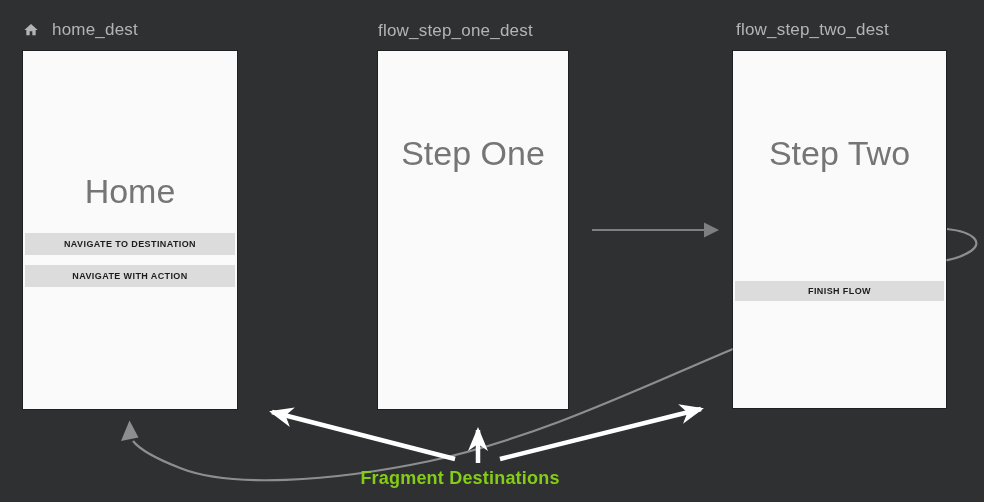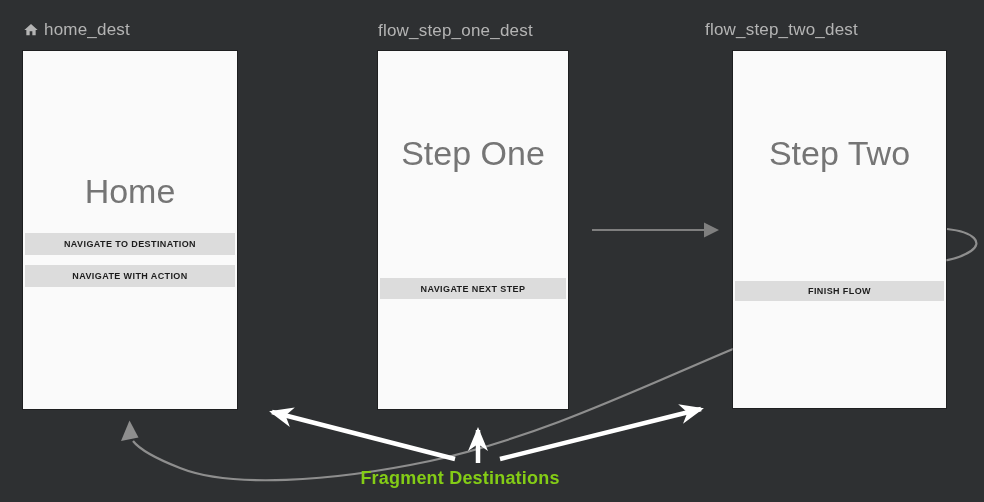--- a/index.html
+++ b/index.html
@@ -21,21 +21,21 @@
     width: 984px; height: 502px;
   }
   #svg-behind { z-index: 1; }
   #svg-front  { z-index: 3; }
 
   .dest-label {
     position: absolute;
     z-index: 2;
     display: flex;
     align-items: center;
-    gap: 5px;
+    gap: 13px;
     color: #b4b4b4;
     font-size: 17px;
     letter-spacing: 0.2px;
     white-space: nowrap;
   }
   .dest-card {
     position: absolute;
     z-index: 2;
     background: #fafafa;
     box-shadow: 0 0 0 1px rgba(0,0,0,0.35);
@@ -108,24 +108,23 @@
     <div class="screen-title" style="top:121px;">Home</div>
     <div class="preview-btn" style="top:182px; height:22px;">NAVIGATE TO DESTINATION</div>
     <div class="preview-btn" style="top:214px; height:22px;">NAVIGATE WITH ACTION</div>
   </div>
 
   <div class="dest-label" style="left:378px; top:21px;">
     <span>flow_step_one_dest</span>
   </div>
   <div class="dest-card" style="left:378px; top:51px; width:190px; height:358px;">
     <div class="screen-title" style="top:83px;">Step One</div>
-    <div class="preview-btn" style="top:227px; height:21px;">NAVIGATE NEXT STEP</div>
   </div>
 
-  <div class="dest-label" style="left:705px; top:20px;align-items:center;">
+  <div class="dest-label" style="left:736px; top:20px;align-items:center;">
     <span>flow_step_two_dest</span>
   </div>
   <div class="dest-card" style="left:733px; top:51px; width:213px; height:357px;">
     <div class="screen-title" style="top:83px;">Step Two</div>
     <div class="preview-btn" style="top:230px; height:20px;">FINISH FLOW</div>
   </div>
 
   <svg class="layer" id="svg-front">
     <defs>
       <marker id="wh" markerUnits="userSpaceOnUse" markerWidth="26" markerHeight="20" refX="21" refY="10" orient="auto">

